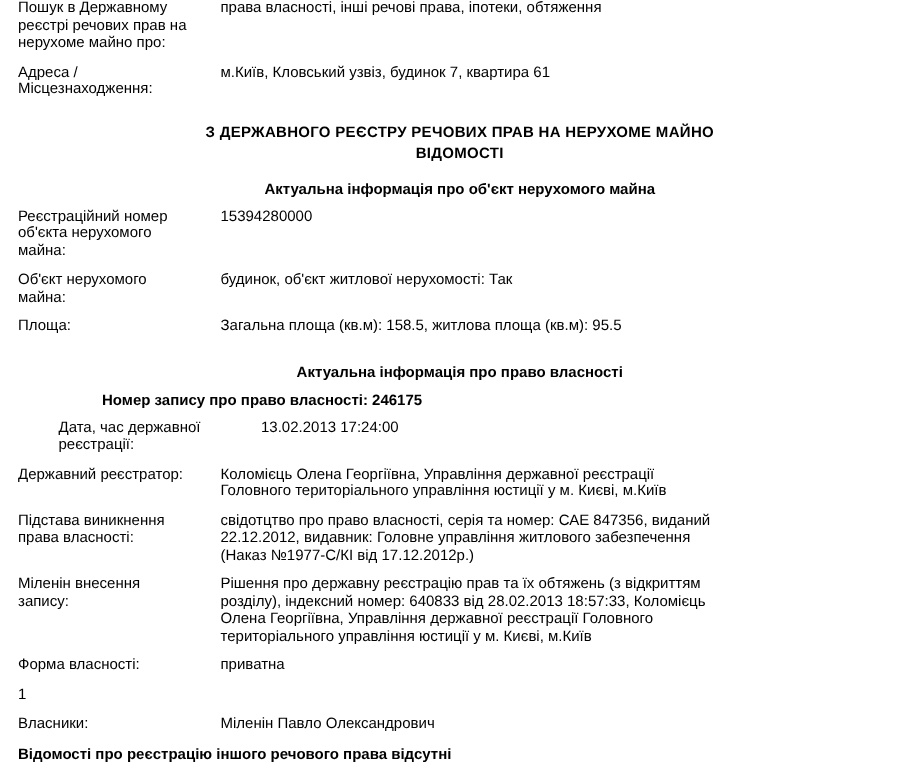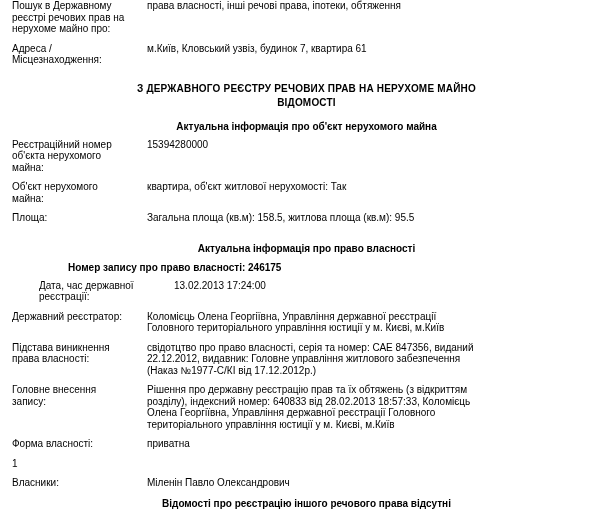--- a/index.html
+++ b/index.html
@@ -59,21 +59,20 @@
     text-align: center;
     line-height: 13px;
   }
   .record-number {
     font-weight: bold;
     line-height: 13px;
     padding-left: 56px;
   }
   .footer-note {
     font-weight: bold;
-    text-align: center;
     line-height: 13px;
   }
   .topblock .label { line-height: 11.5px; }
 </style>
 </head>
 <body>
 
 <div class="page">
   <div class="content">
 
@@ -107,21 +106,21 @@
       <div class="label" style="white-space: pre-line;">Реєстраційний номер
 об'єкта нерухомого
 майна:</div>
       <div class="value" style="white-space: pre-line;">15394280000</div>
     </div>
     <div class="gap-sm"></div>
 
     <div class="row">
       <div class="label" style="white-space: pre-line;">Об'єкт нерухомого
 майна:</div>
-      <div class="value" style="white-space: pre-line;">квартира, об'єкт житлової нерухомості: Так</div>
+      <div class="value" style="white-space: pre-line;">будинок, об'єкт житлової нерухомості: Так</div>
     </div>
     <div class="gap-sm"></div>
 
     <div class="row">
       <div class="label" style="white-space: pre-line;">Площа:</div>
       <div class="value" style="white-space: pre-line;">Загальна площа (кв.м): 158.5, житлова площа (кв.м): 95.5</div>
     </div>
     <div class="gap-sm"></div>
 
 
@@ -152,21 +151,21 @@
     <div class="row">
       <div class="label" style="white-space: pre-line;">Підстава виникнення
 права власності:</div>
       <div class="value" style="white-space: pre-line;">свідотцтво про право власності, серія та номер: САЕ 847356, виданий
 22.12.2012, видавник: Головне управління житлового забезпечення
 (Наказ №1977-С/КІ від 17.12.2012р.)</div>
     </div>
     <div class="gap-sm"></div>
 
     <div class="row">
-      <div class="label" style="white-space: pre-line;">Головне внесення
+      <div class="label" style="white-space: pre-line;">Міленін внесення
 запису:</div>
       <div class="value" style="white-space: pre-line;">Рішення про державну реєстрацію прав та їх обтяжень (з відкриттям
 розділу), індексний номер: 640833 від 28.02.2013 18:57:33, Коломієць
 Олена Георгіївна, Управління державної реєстрації Головного
 територіального управління юстиції у м. Києві, м.Київ</div>
     </div>
     <div class="gap-sm"></div>
 
     <div class="row">
       <div class="label" style="white-space: pre-line;">Форма власності:</div>

